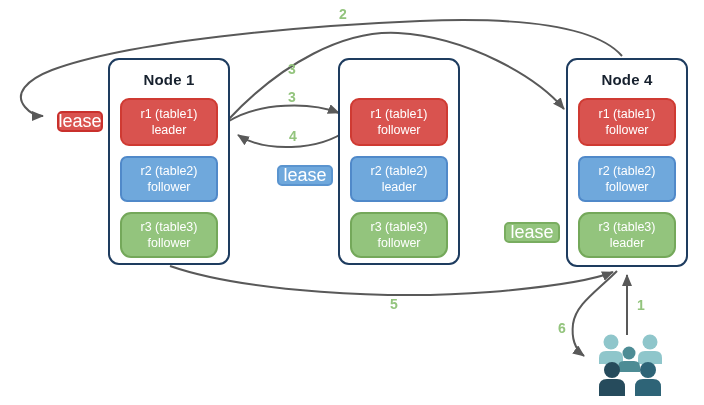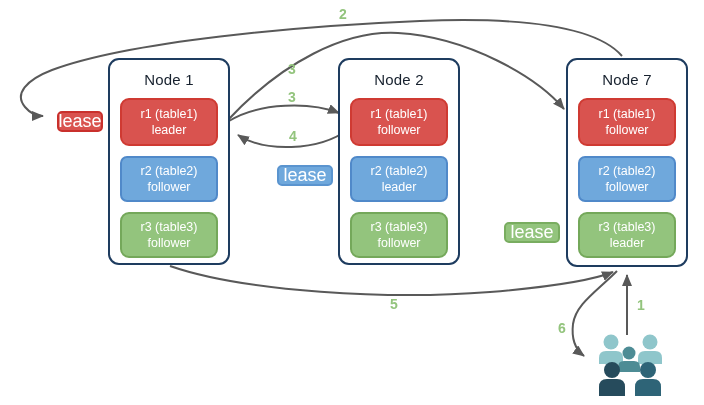--- a/index.html
+++ b/index.html
@@ -7,33 +7,33 @@
     position:relative;width:704px;height:405px;background:#ffffff;overflow:hidden;
     font-family:"Liberation Sans",sans-serif;
   }
   
   .node{
     position:absolute;width:122px;height:207px;background:#ffffff;
     border:2px solid #1e3c5f;border-radius:11px;box-sizing:border-box;
   }
   .node-title{
     position:absolute;left:0;right:0;top:11px;text-align:center;
-    font-size:15px;font-weight:normal;color:#17212e;letter-spacing:.2px;
+    font-size:15px;font-weight:bold;color:#17212e;letter-spacing:.2px;
   }
   .replica{
     position:absolute;left:10px;right:10px;border-radius:9px;box-sizing:border-box;
     display:flex;flex-direction:column;align-items:center;justify-content:center;
     color:#ffffff;font-size:12.5px;line-height:1.3;text-align:center;border:2px solid transparent;
   }
   .replica.red{background:#d9534f;border-color:#cf3a32;}
   .replica.blue{background:#6fa8dc;border-color:#5089c9;border-radius:7px;}
   .replica.green{background:#93c47d;border-color:#74a85a;}
   .r-top{top:38px;height:48px;}
   .r-mid{top:96px;height:46px;}
-  .r-bot{top:152px;height:46px;}
+  .r-bot{top:152px;height:46px;border-radius:11px;}
   
   .lease{
     position:absolute;border-radius:5px;box-sizing:border-box;color:#ffffff;
     font-size:18px;display:flex;align-items:center;justify-content:center;border:2px solid transparent;
   }
   .lease.red{background:#d9534f;border-color:#c9302c;left:57px;top:111px;width:46px;height:21px;}
   .lease.blue{background:#6fa8dc;border-color:#5a94cf;left:277px;top:165px;width:56px;height:21px;}
   .lease.green{background:#93c47d;border-color:#79ad60;left:504px;top:222px;width:56px;height:21px;}
   
   .step{
@@ -95,37 +95,36 @@
       <span>r2 (table2)</span>
       <span>follower</span>
     </div>
     <div class="replica green r-bot">
       <span>r3 (table3)</span>
       <span>follower</span>
     </div>
   </div>
 
   <div class="node" style="left:338px;top:58px;">
-    <div class="node-title">Node 2</div>
     <div class="replica red r-top">
       <span>r1 (table1)</span>
       <span>follower</span>
     </div>
     <div class="replica blue r-mid">
       <span>r2 (table2)</span>
       <span>leader</span>
     </div>
     <div class="replica green r-bot">
       <span>r3 (table3)</span>
       <span>follower</span>
     </div>
   </div>
 
   <div class="node" style="left:566px;top:58px;height:209px;">
-    <div class="node-title">Node 7</div>
+    <div class="node-title">Node 4</div>
     <div class="replica red r-top">
       <span>r1 (table1)</span>
       <span>follower</span>
     </div>
     <div class="replica blue r-mid">
       <span>r2 (table2)</span>
       <span>follower</span>
     </div>
     <div class="replica green r-bot">
       <span>r3 (table3)</span>

